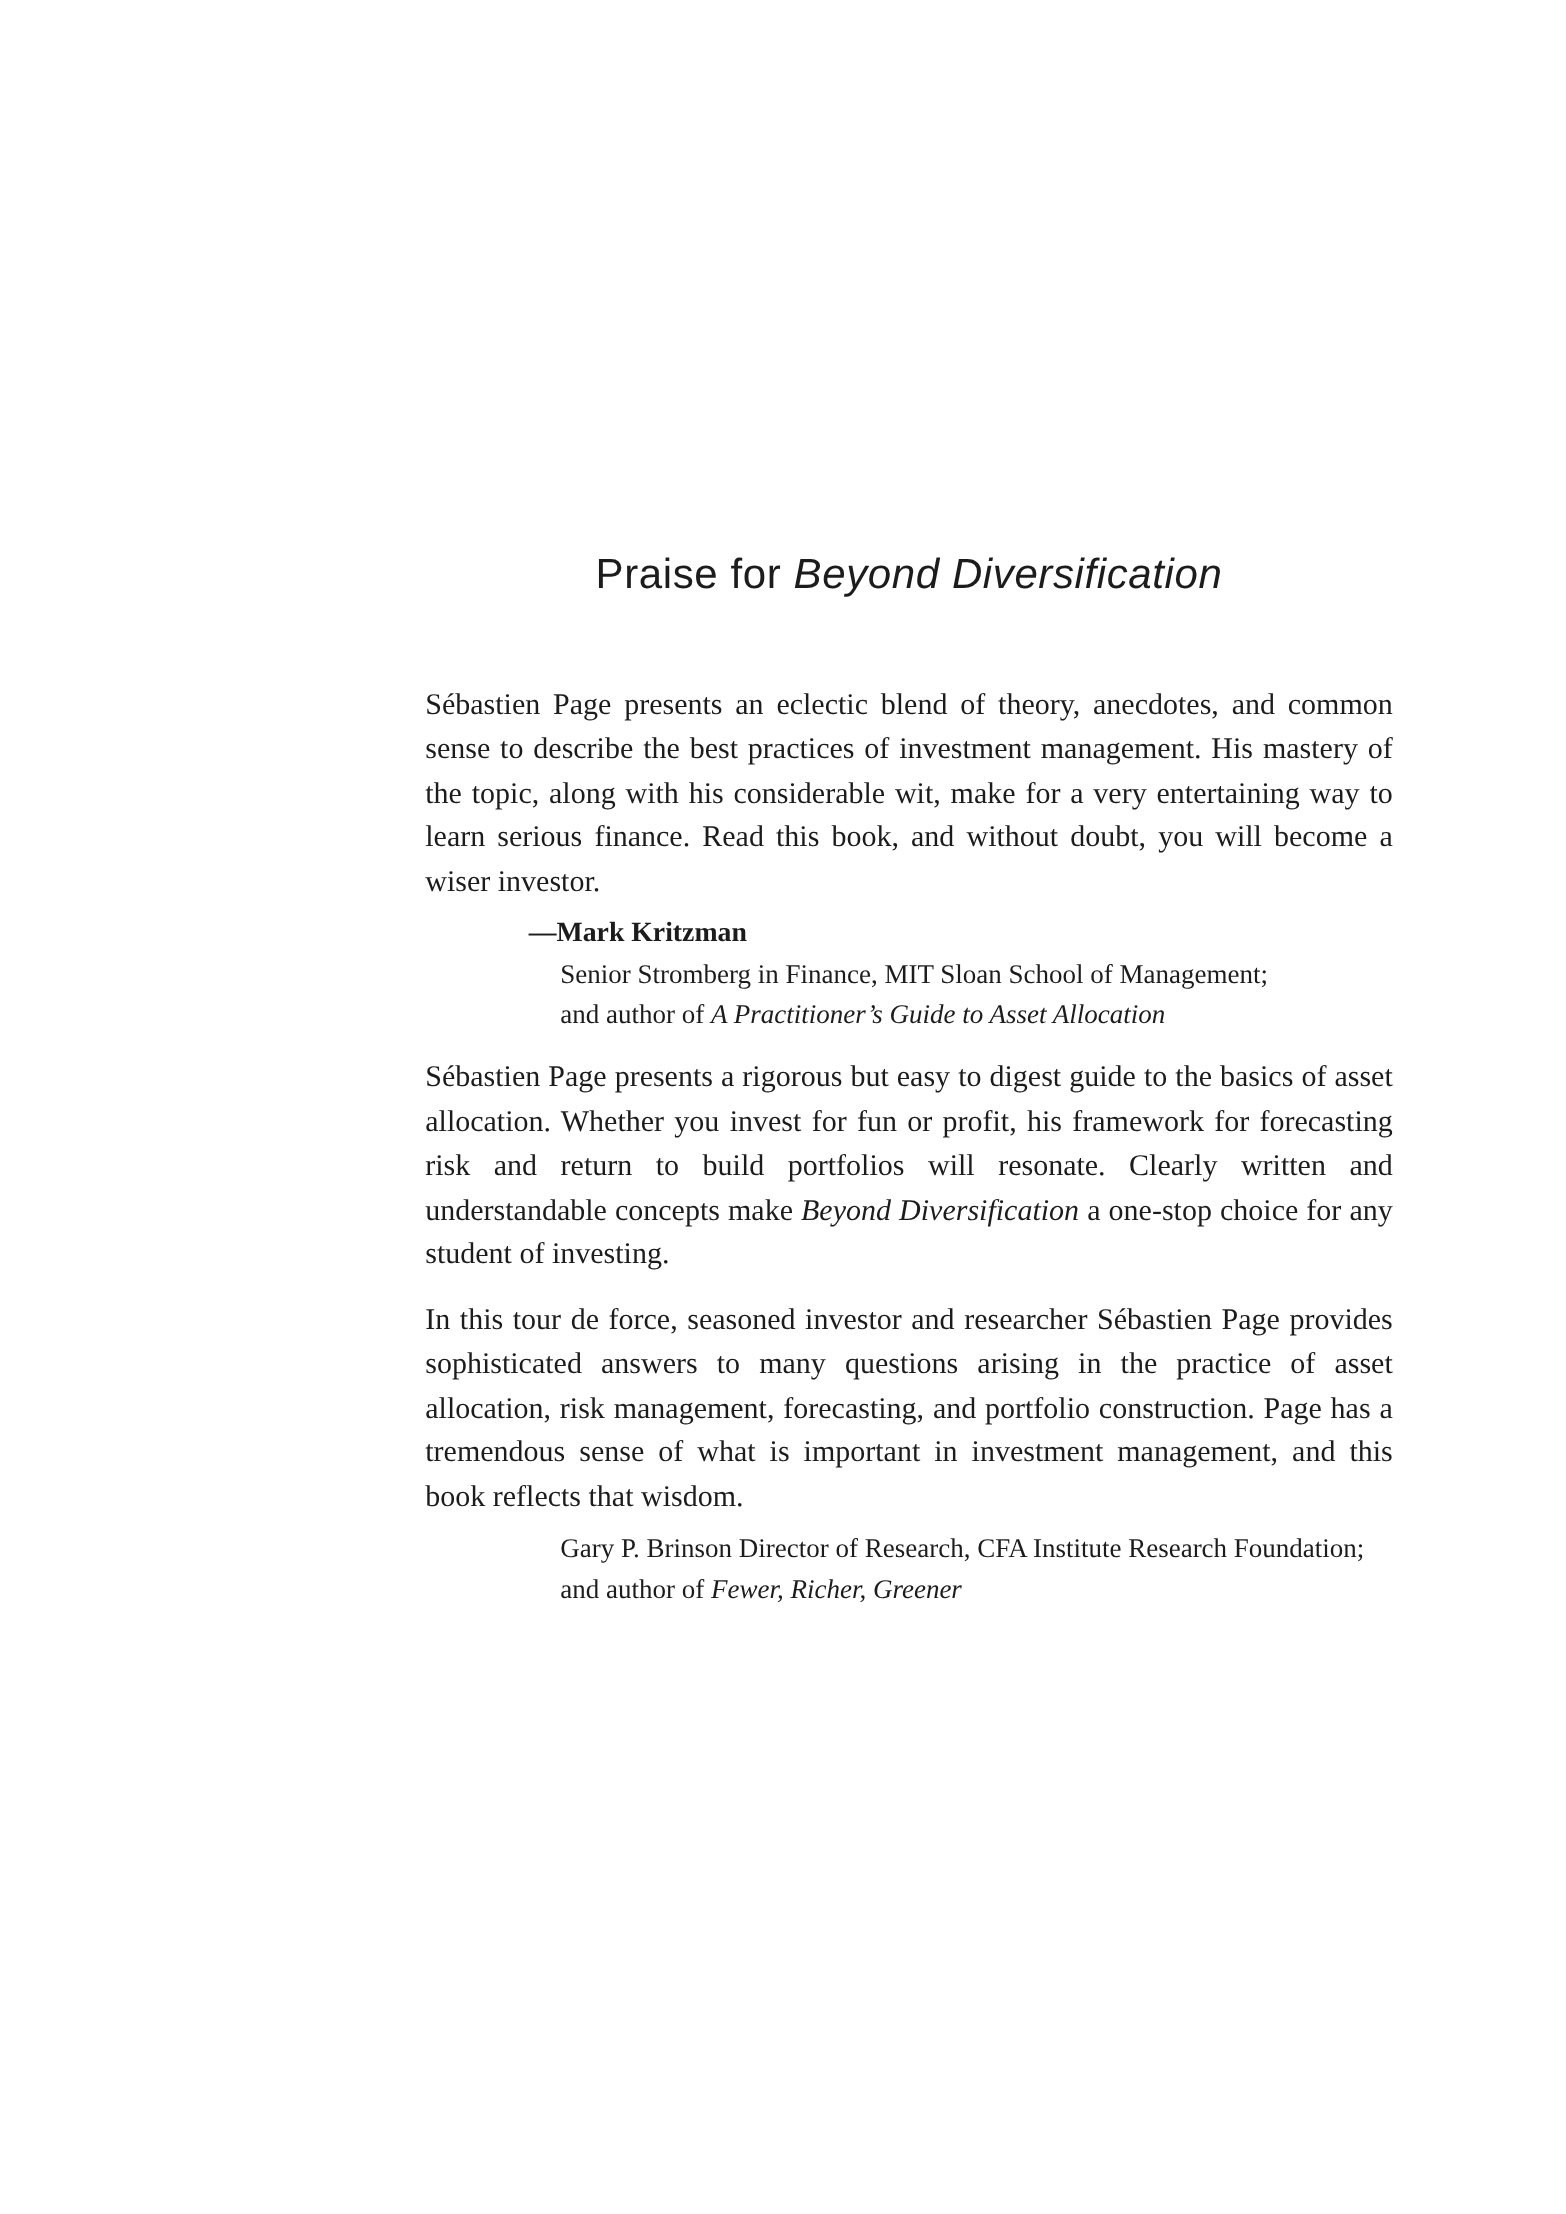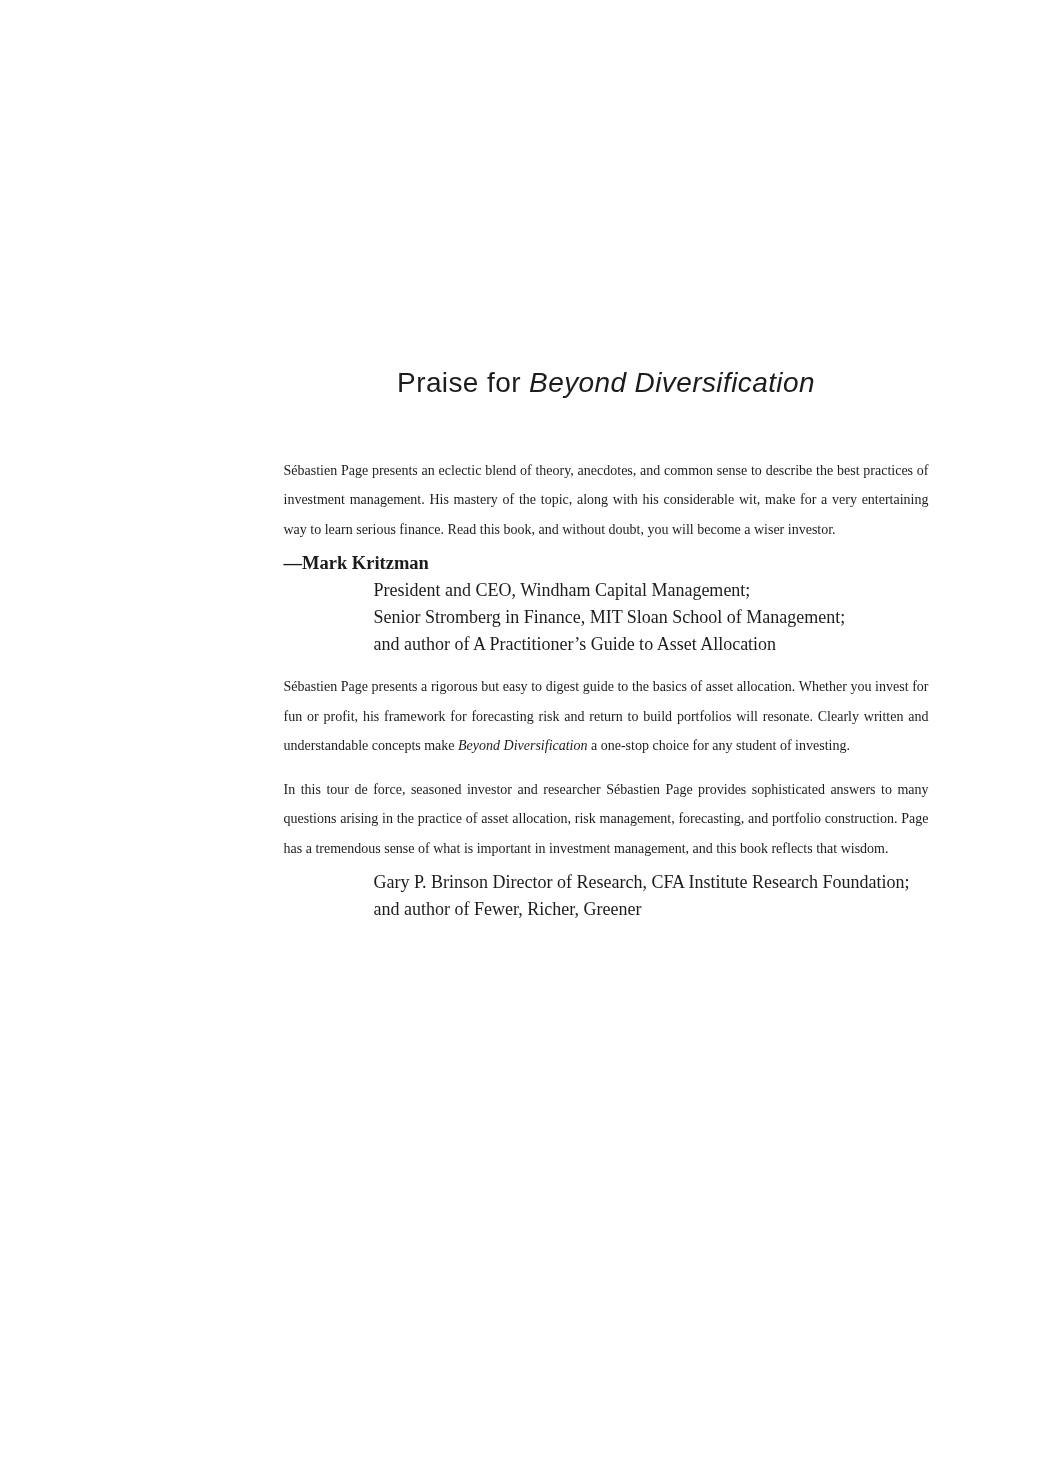--- a/index.html
+++ b/index.html
@@ -27,58 +27,58 @@
     letter-spacing: 0.4px;
     line-height: 1.2;
     text-align: center;
     color: #1c1c1c;
     margin-bottom: 56px;
     white-space: nowrap;
   }
   .praise-title .book-italic { font-style: italic; }
   .quote {
     font-family: "Liberation Serif", "DejaVu Serif", serif;
-    font-size: 14px;
+    font-size: 20px;
     line-height: 29.5px;
     text-align: justify;
     color: #1c1c1c;
   }
   .quote .inline-title { font-style: italic; }
   .blurb + .blurb { margin-top: 14px; }
   .attribution { margin-top: 6px; }
   .attribution-name {
     font-family: "Liberation Serif", "DejaVu Serif", serif;
     font-size: 18.5px;
     font-weight: 700;
     line-height: 27px;
+    margin-left: 69px;
     color: #1c1c1c;
   }
   .attribution-role,
   .attribution-authorof {
     font-family: "Liberation Serif", "DejaVu Serif", serif;
     font-size: 18px;
     line-height: 27px;
     margin-left: 90px;
     color: #1c1c1c;
   }
-  .attribution-authorof .work-title { }
+  .attribution-authorof .work-title { font-style: italic; }
 </style>
 </head>
 <body>
 
 <div class="book-page">
   <div class="content">
 
     <div class="praise-title"><span>Praise for </span><span class="book-italic">Beyond Diversification</span></div>
 
     <section class="blurb">
       <p class="quote"><span>Sébastien Page presents an eclectic blend of theory, anecdotes, and common sense to describe the best practices of investment management. His mastery of the topic, along with his considerable wit, make for a very entertaining way to learn serious finance. Read this book, and without doubt, you will become a wiser investor.</span><span class="inline-title"></span><span></span></p>
       <div class="attribution">
         <div class="attribution-name"><span>—</span><span>Mark Kritzman</span></div>
-        <div class="attribution-role">President and CEO, Windham Capital Management;</div>
         <div class="attribution-role">Senior Stromberg in Finance, MIT Sloan School of Management;</div>
         <div class="attribution-authorof"><span>and author of </span><span class="work-title">A Practitioner’s Guide to Asset Allocation</span></div>
       </div>
     </section>
 
     <section class="blurb">
       <p class="quote"><span>Sébastien Page presents a rigorous but easy to digest guide to the basics of asset allocation. Whether you invest for fun or profit, his framework for forecasting risk and return to build portfolios will resonate. Clearly written and understandable concepts make </span><span class="inline-title">Beyond Diversification</span><span> a one-stop choice for any student of investing.</span></p>
       <div class="attribution">
       </div>
     </section>

